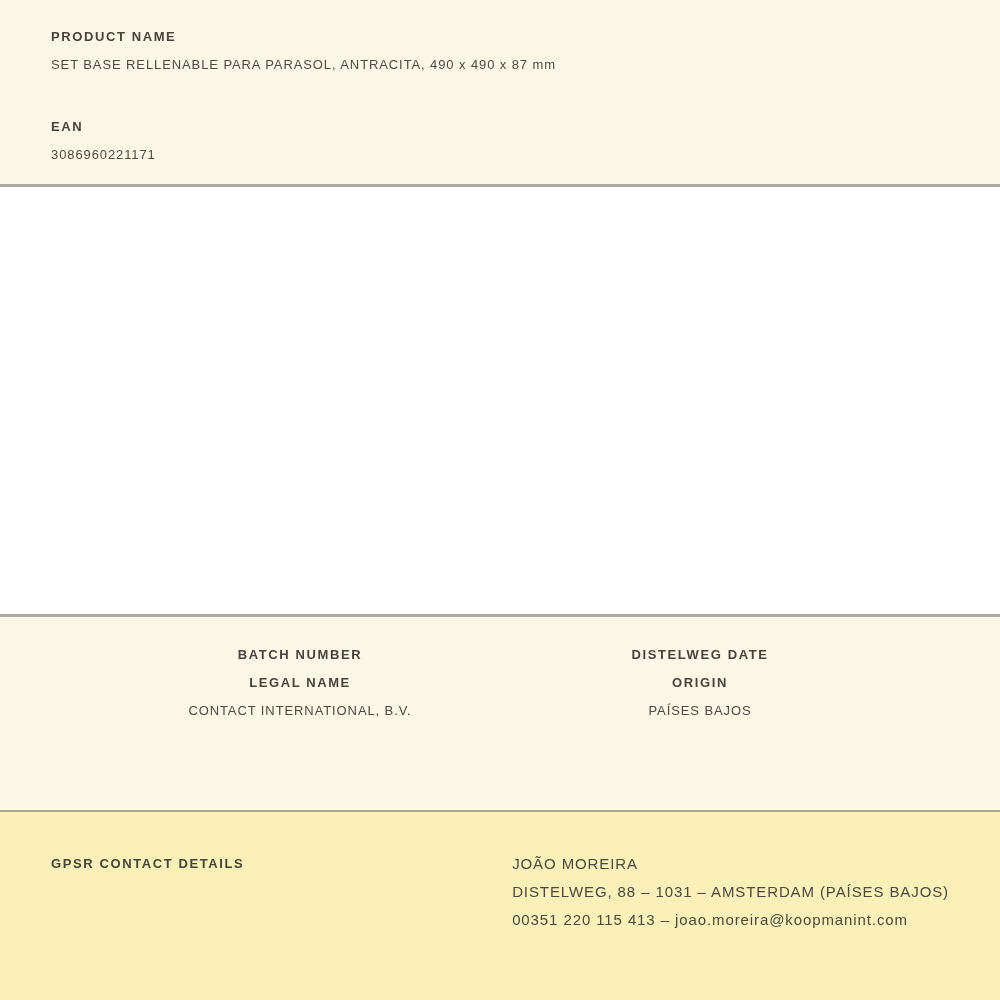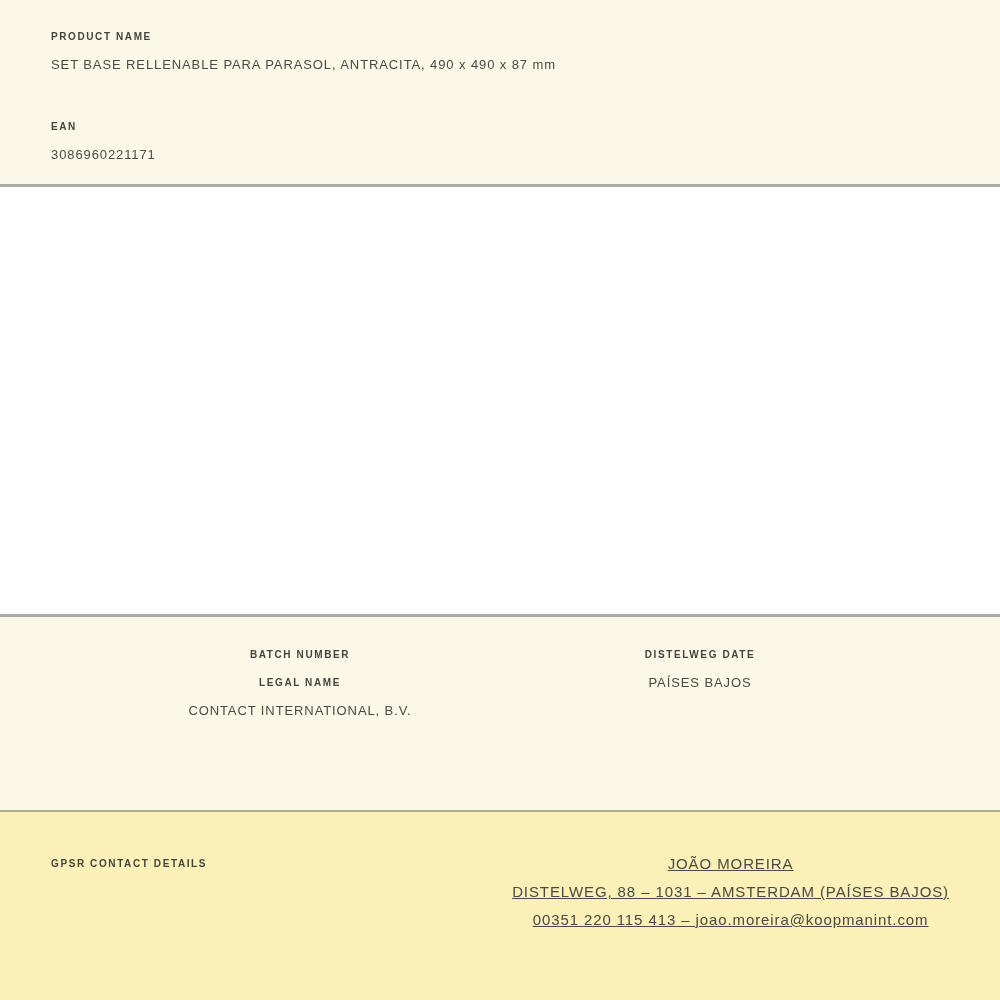--- a/index.html
+++ b/index.html
@@ -23,21 +23,21 @@
 
   
   .top-section {
     box-sizing: border-box;
     height: 187px;
     background: #fcf8e7;
     border-bottom: 3px solid #ababa4;
     padding: 27px 51px 0 51px;
   }
   .field-label {
-    font-size: 10px;
+    font-size: 13px;
     font-weight: bold;
     letter-spacing: 1.6px;
     color: #45443c;
     line-height: 19px;
     margin: 0;
   }
   .field-value {
     font-size: 13px;
     letter-spacing: 0.9px;
     color: #4b4a42;
@@ -80,22 +80,21 @@
   .contact-section {
     box-sizing: border-box;
     height: 188px;
     background: #fbf0b8;
     padding: 42px 51px 0 51px;
     display: flex;
     justify-content: space-between;
     align-items: flex-start;
   }
   .contact-right {
-    text-align: center;
-    text-decoration: underline;
+    text-align: left;
   }
   .contact-line {
     font-size: 15px;
     letter-spacing: 0.9px;
     color: #4b4a42;
     line-height: 19px;
     margin: 0;
   }
   .contact-line + .contact-line {
     margin-top: 9px;
@@ -119,20 +118,21 @@
     <div class="details-grid">
       <div class="details-col">
         <p class="field-label">BATCH NUMBER</p>
         <p class="field-value"></p>
         <p class="field-label second-label">LEGAL NAME</p>
         <p class="field-value col-value">CONTACT INTERNATIONAL, B.V.</p>
       </div>
       <div class="details-col">
         <p class="field-label">DISTELWEG DATE</p>
         <p class="field-value"></p>
+        <p class="field-label second-label">ORIGIN</p>
         <p class="field-value col-value">PAÍSES BAJOS</p>
       </div>
     </div>
   </section>
 
   <section class="contact-section">
     <div class="contact-left">
       <p class="field-label">GPSR CONTACT DETAILS</p>
     </div>
     <div class="contact-right">

